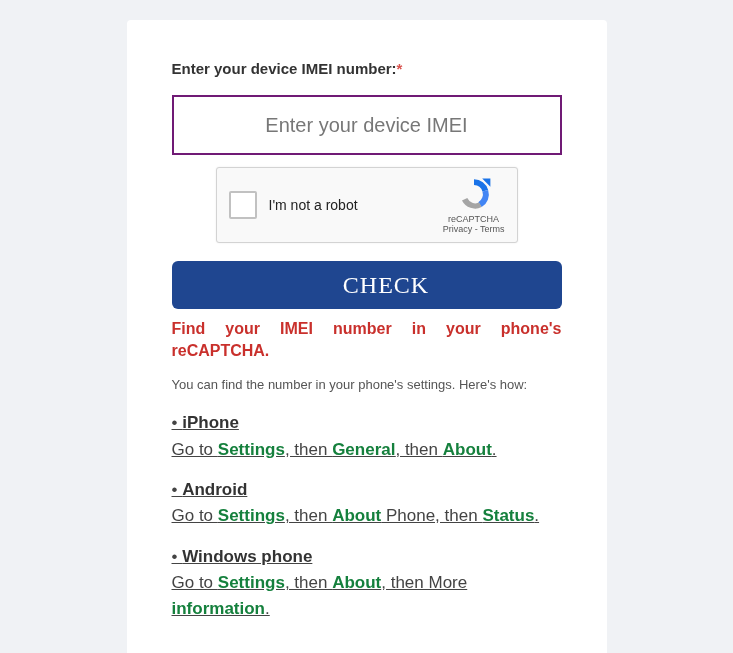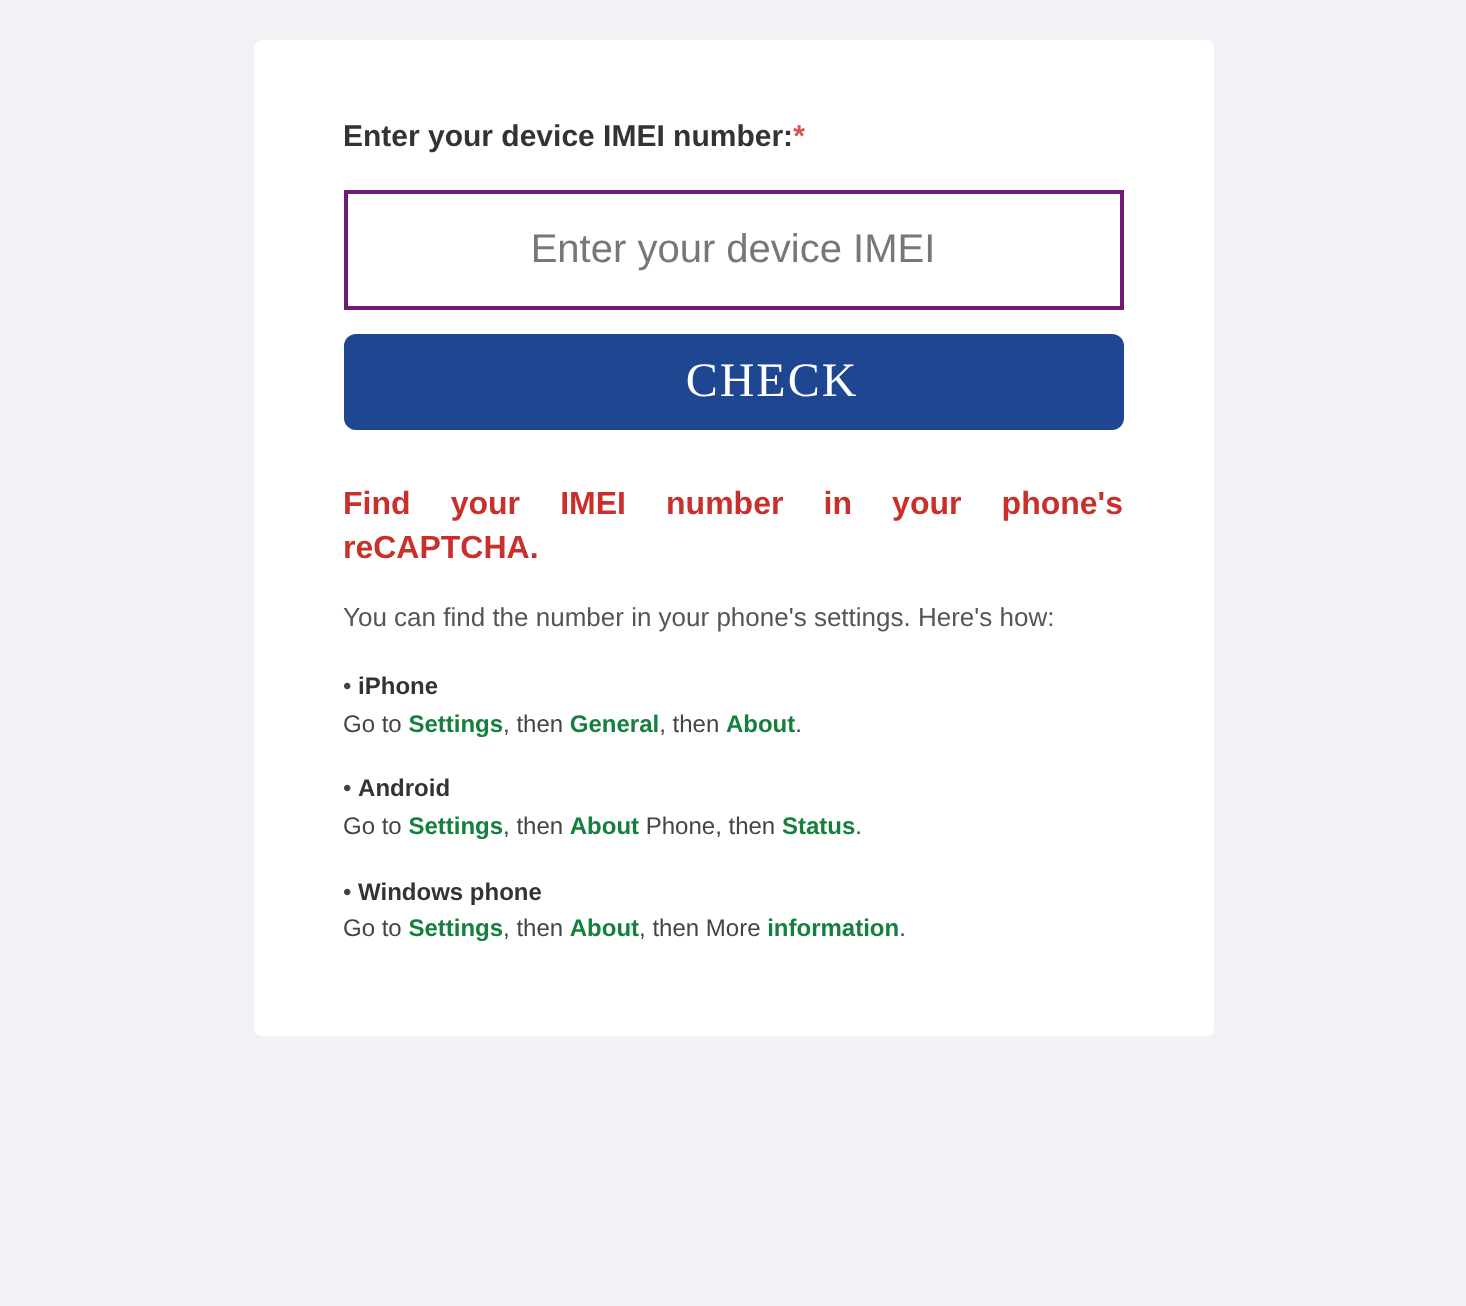--- a/index.html
+++ b/index.html
@@ -72,59 +72,80 @@
     width: 100%;
     height: 48px;
     background: #1f4690;
     color: #fff;
     border: none;
     border-radius: 6px;
     font-family: Georgia, 'Times New Roman', serif;
     font-size: 24px;
     letter-spacing: 1px;
     cursor: pointer;
-    margin-bottom: 27px;
+    margin-bottom: 9px;
     padding-left: 39px;
   }
   .instr-heading {
     color: #c9302c;
     font-weight: bold;
     font-size: 16px;
     text-align: justify;
     text-align-last: justify;
     line-height: 1.4;
     margin-bottom: 12px;
   }
   .instr-intro {
     font-size: 13px;
     color: #555;
     line-height: 1.5;
     text-align: justify;
     margin-bottom: 16px;
   }
   .platform {
-    font-size: 12px;
+    font-size: 17px;
     color: #444;
     line-height: 1.55;
     margin-bottom: 14px;
+    text-decoration: underline;
   }
   .platform .name { font-weight: bold; color: #333; }
   .platform .step b { font-weight: bold; color: #15803d; }
 </style>
 </head>
 <body>
 
 <div class="card">
 
   <div class="field-label">
     <span>Enter your device IMEI number:</span><span class="req">*</span>
   </div>
 
   <input type="text" class="imei-input" placeholder="Enter your device IMEI" style="">
 
+  <div class="recaptcha-wrap">
+    <div class="recaptcha">
+      <div class="recaptcha-check"></div>
+      <div class="recaptcha-label">I'm not a robot</div>
+      <div class="recaptcha-right">
+        <div class="recaptcha-logo">
+          <svg viewBox="0 0 48 44" width="40" height="36">
+            <path d="M24 4 a18 18 0 0 1 17.3 13 l-7 2 a11 11 0 0 0 -10.3 -8 z" fill="#1a73e8"></path>
+            <path d="M41.3 17 a18 18 0 0 1 -8 21 l-4 -6 a11 11 0 0 0 5 -13 z" fill="#4285f4"></path>
+            <path d="M33.3 38 a18 18 0 0 1 -24 -8 l6.5 -3 a11 11 0 0 0 14.5 5.5 z" fill="#a5a5a5"></path>
+            <polygon points="34,3 44,3 44,13" fill="#1a73e8"></polygon>
+          </svg>
+        </div>
+        <div class="recaptcha-brand">reCAPTCHA</div>
+        <div class="recaptcha-links">
+          <a>Privacy</a><span> - </span><a>Terms</a>
+        </div>
+      </div>
+    </div>
+  </div>
 
   <button class="check-btn">CHECK</button>
 
   <div class="instr-heading">Find your IMEI number in your phone's reCAPTCHA.</div>
   <div class="instr-intro">You can find the number in your phone's settings. Here's how:</div>
 
   <div class="platform">
     • <span class="name">iPhone</span><br>
     <span class="step"><span>Go to </span><b>Settings</b><span>, then </span><b>General</b><span>, then </span><b>About</b><span>.</span></span>
   </div>

